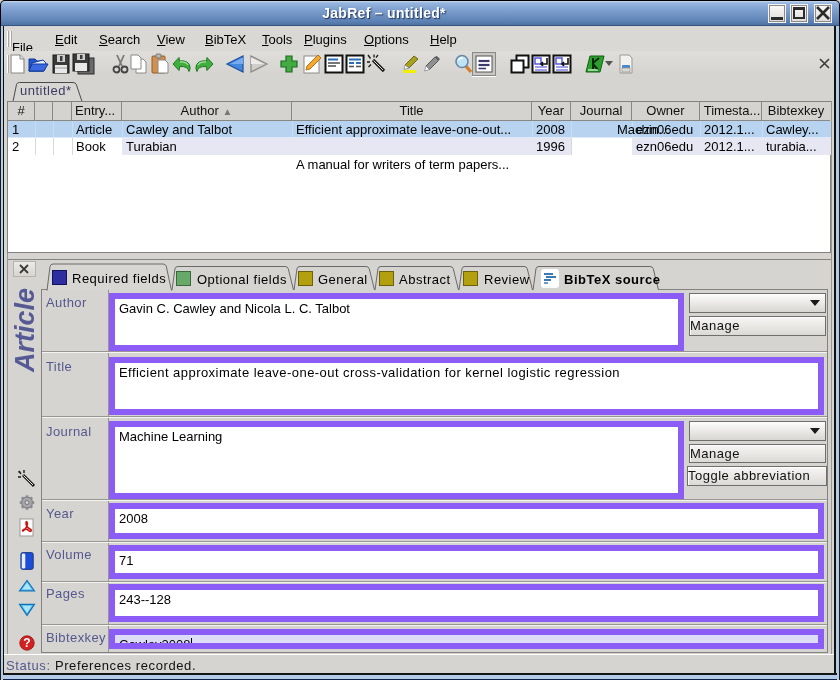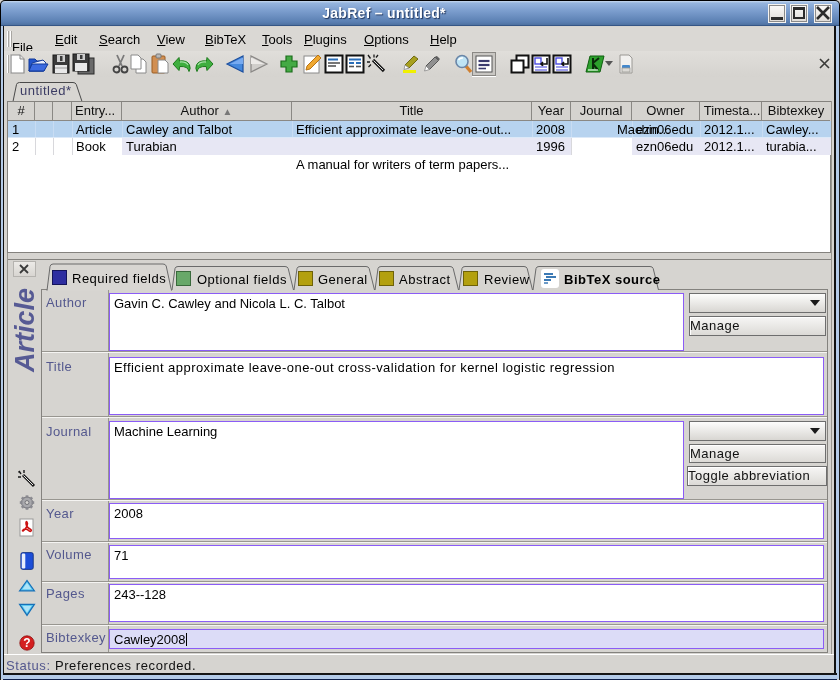--- a/index.html
+++ b/index.html
@@ -373,21 +373,21 @@
   <line x1="1" y1="11" x2="5" y2="11" stroke="#3d7ab5" stroke-width="1.5"></line>
 </svg>
 <div class="txt" style="left:564px;top:272px;letter-spacing:0.5px;font-weight:bold;">BibTeX source</div>
 
 <div class="abs" style="left:41px;top:290px;width:1px;height:363px;background:#84827e;"></div>
 <div class="abs" style="left:827px;top:290px;width:1px;height:363px;background:#84827e;"></div>
 <div class="abs" style="left:41px;top:652px;width:787px;height:1px;background:#84827e;"></div>
 
 <style>
   .flabel { position:absolute; left:46px; color:#54588e; white-space:nowrap; letter-spacing:0.4px; }
-  .fbox { position:absolute; background:#fff; border:1px solid #8b5cf6; color:#000; padding:2px 0 0 4px; white-space:nowrap; overflow:hidden; }
+  .fbox { position:absolute; background:#fff; border:6px solid #8b5cf6; color:#000; padding:2px 0 0 4px; white-space:nowrap; overflow:hidden; }
   .fsep { position:absolute; left:42px; width:785px; height:2px; background:#989690; border-bottom:1px solid #f5f4f2; }
   .btn { position:absolute; background:linear-gradient(#f7f6f5,#dcdad6); border:1px solid #6e6e6e; box-shadow:1px 1px 0 #fff inset; color:#111; line-height:18px; letter-spacing:0.5px; }
   .combo { position:absolute; background:linear-gradient(#fdfdfc,#d8d6d2); border:1px solid #6e6e6e; }
   .carrow { position:absolute; width:0; height:0; border-left:5px solid transparent; border-right:5px solid transparent; border-top:6px solid #1a1a1a; }
 </style>
 <div class="abs" style="left:108px;top:290px;width:1px;height:362px;background:#98968f;"></div>
 
 <div class="flabel" style="top:295px;">Author</div>
 <div class="fbox" style="left:109px;top:293px;width:575px;height:58px;">Gavin C. Cawley and Nicola L. C. Talbot</div>
 <div class="combo" style="left:689px;top:293px;width:137px;height:20px;"></div>

